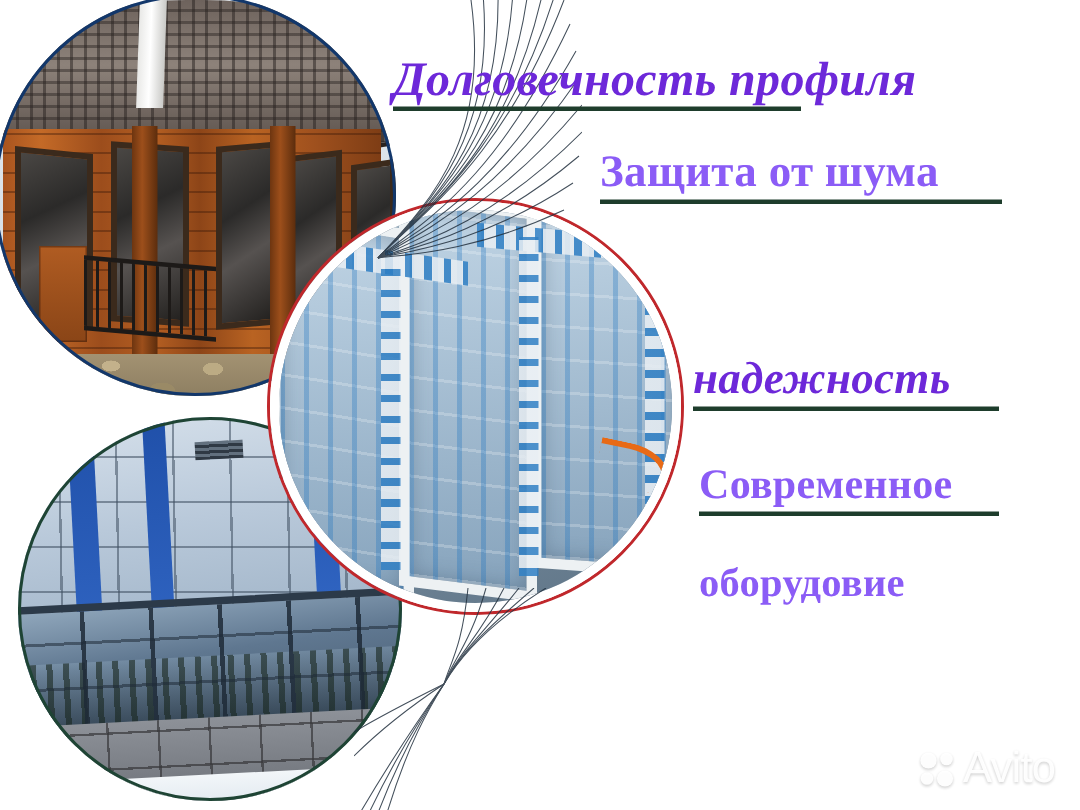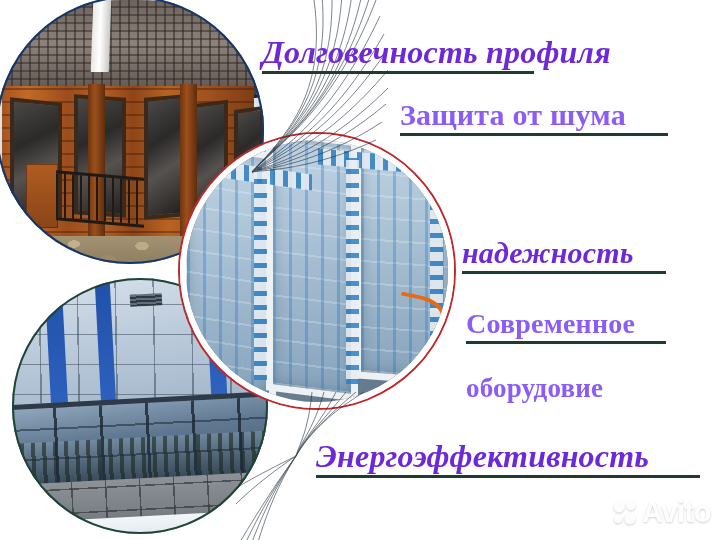--- a/index.html
+++ b/index.html
@@ -291,21 +291,21 @@
     position: absolute;
     left: 612px; top: 498px;
     display: flex;
     align-items: center;
     gap: 4px;
     opacity: .92;
     filter: drop-shadow(0 1px 1px rgba(0,0,0,.22));
   }
   #watermark .wm-text {
     font-family: "Liberation Sans", sans-serif;
-    font-weight: 700;
+    font-weight: 400;
     font-size: 29px;
     color: rgba(255,255,255,.95);
     line-height: 1;
     letter-spacing: -.5px;
   }
 </style>
 </head>
 <body>
 
 <div id="poster">
@@ -425,24 +425,20 @@
   <div class="line red" id="line-4">
     <span class="txt">Современное</span>
     <span class="rule"></span>
   </div>
 
   <div class="line red" id="line-5">
     <span class="txt">оборудовие</span>
     <span class="rule"></span>
   </div>
 
-  <div class="line blue" id="line-6">
-    <span class="txt">Энергоэффективность</span>
-    <span class="rule"></span>
-  </div>
 
   <div id="watermark">
     <svg width="26" height="26" viewBox="0 0 26 26">
       <circle cx="7" cy="7" r="5.4" fill="rgba(255,255,255,.95)"></circle>
       <circle cx="19" cy="6" r="4.2" fill="rgba(255,255,255,.95)"></circle>
       <circle cx="6" cy="19" r="4.2" fill="rgba(255,255,255,.95)"></circle>
       <circle cx="18" cy="19" r="5.4" fill="rgba(255,255,255,.95)"></circle>
     </svg>
     <span class="wm-text">Avito</span>
   </div>

